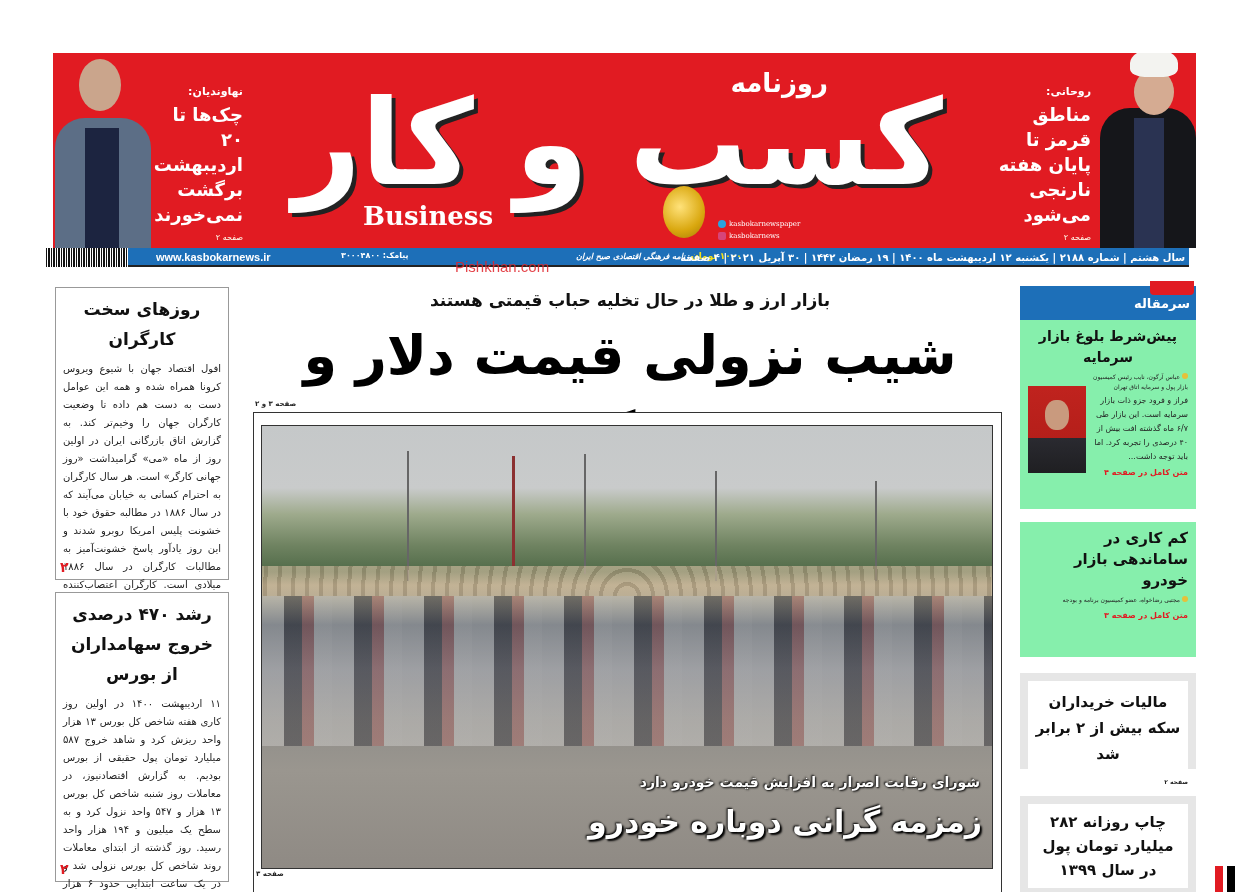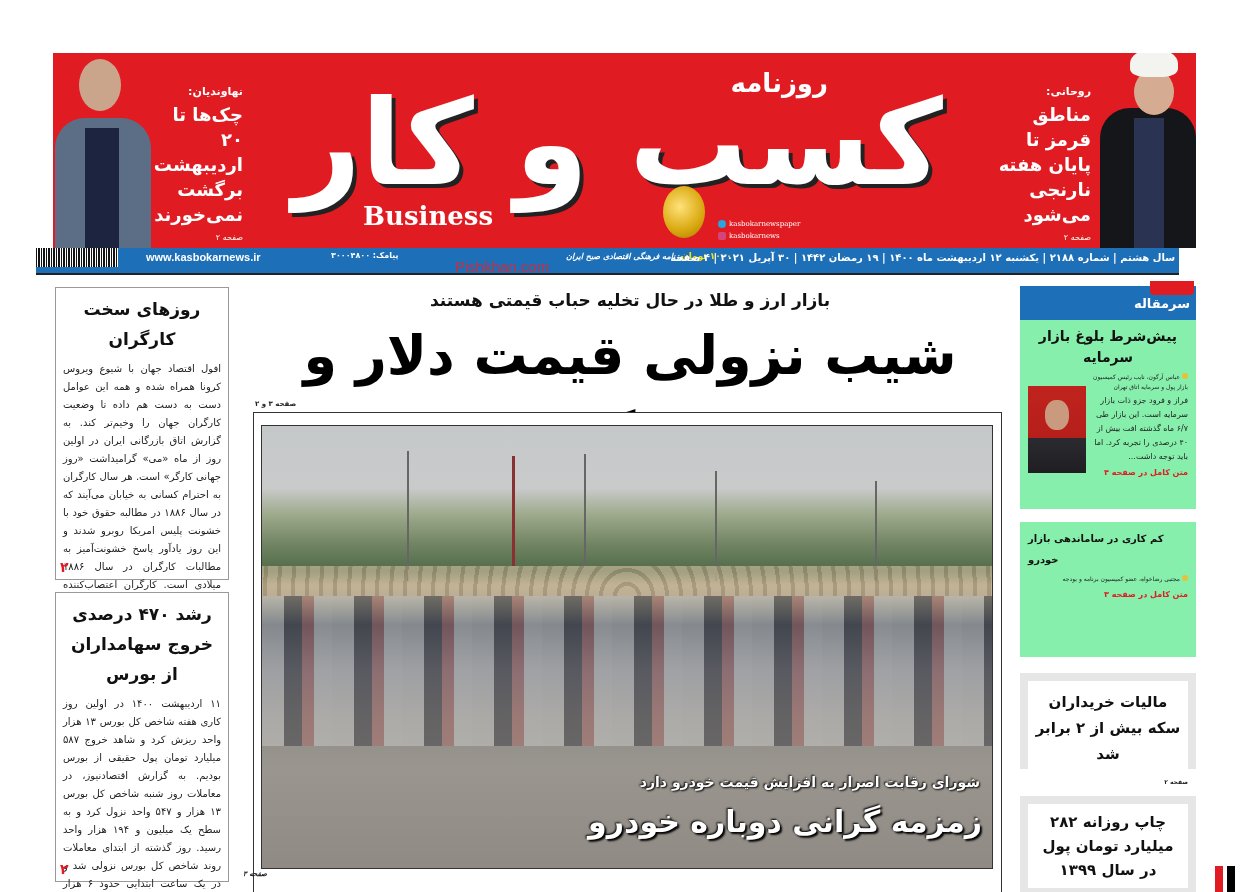--- a/index.html
+++ b/index.html
@@ -23,21 +23,21 @@
   .teaser-right { right: 105px; top: 32px; width: 100px; }
 
   .logo { position: absolute; left: 230px; top: 5px; width: 670px; height: 185px; }
   .logo-main { position: absolute; left: 10px; top: 20px; width: 650px; font-size: 118px; font-weight: bold; color: #fff; text-align: center; line-height: 130px; text-shadow: 4px 4px 0 #222; letter-spacing: -2px; }
   .logo-daily { position: absolute; right: 125px; top: 10px; font-size: 26px; font-weight: bold; color: #fff; }
   .logo-en { position: absolute; left: 80px; top: 143px; font-family: "DejaVu Serif", serif; font-size: 26px; color: #fff; font-weight: bold; }
   .coin { position: absolute; left: 380px; top: 128px; width: 42px; height: 52px; border-radius: 50%; background: radial-gradient(circle at 40% 40%, #ffe27a, #d9a70e 60%, #a47a05); }
   .social { position: absolute; left: 435px; top: 160px; color: #fff; font-family: "DejaVu Serif", serif; font-size: 7px; line-height: 12px; }
   .social .dot { display: inline-block; width: 8px; height: 8px; border-radius: 50%; vertical-align: middle; margin-right: 3px; }
 
-  .infobar { position: absolute; left: 36px; top: 248px; width: 1143px; height: 27px; background: #1d6fb8; border-bottom: 2px solid #222; color: #fff; font-size: 8.5px; font-weight: bold; }
+  .infobar { position: absolute; left: 46px; top: 248px; width: 1143px; height: 19px; background: #1d6fb8; border-bottom: 2px solid #222; color: #fff; font-size: 8.5px; font-weight: bold; }
   .barcode { position: absolute; left: 0; top: 0; width: 82px; height: 19px; background: repeating-linear-gradient(90deg, #111 0 1px, #fff 1px 2px, #111 2px 4px, #fff 4px 5px); }
   .ib-url { position: absolute; left: 110px; top: 3px; font-family: "Liberation Sans", sans-serif; font-size: 11px; }
   .ib-sms { position: absolute; left: 295px; top: 3px; font-size: 8px; }
   .ib-tagline { position: absolute; left: 530px; top: 4px; font-size: 8px; font-style: italic; }
   .ib-price { position: absolute; left: 645px; top: 3px; font-size: 9px; color: #f3e01a; }
   .ib-issue { position: absolute; right: 4px; top: 4px; font-size: 10px; }
 
   .watermark { position: absolute; left: 455px; top: 258px; font-family: "Liberation Sans", sans-serif; font-size: 15px; color: #e0252c; opacity: .85; }
 
   
@@ -142,21 +142,21 @@
     <div class="pole" style="left:322px;top:28px;height:120px;"></div>
     <div class="pole" style="left:453px;top:45px;height:110px;"></div>
     <div class="pole" style="left:613px;top:55px;height:100px;"></div>
     <div class="pole" style="left:250px;top:30px;height:110px;width:3px;background:#8b3030;"></div>
     <div class="arches"></div>
     <div class="cars"></div>
     <div class="photo-caption-kicker rtl">شورای رقابت اصرار به افزایش قیمت خودرو دارد</div>
     <div class="photo-caption rtl">زمزمه گرانی دوباره خودرو</div>
   </div>
 </div>
-<div class="page-ref rtl" style="left:243px;top:870px;font-style:italic;">صفحه ۳</div>
+<div class="page-ref rtl" style="left:256px;top:870px;">صفحه ۳</div>
 
 <div class="lbox rtl" style="top:287px;height:293px;">
   <div class="title">روزهای سخت کارگران</div>
   <div class="body">افول اقتصاد جهان با شیوع ویروس کرونا همراه شده و همه این عوامل دست به دست هم داده تا وضعیت کارگران جهان را وخیم‌تر کند. به گزارش اتاق بازرگانی ایران در اولین روز از ماه «می» گرامیداشت «روز جهانی کارگر» است. هر سال کارگران به احترام کسانی به خیابان می‌آیند که در سال ۱۸۸۶ در مطالبه حقوق خود با خشونت پلیس امریکا روبرو شدند و این روز یادآور پاسخ خشونت‌آمیز به مطالبات کارگران در سال ۱۸۸۶ میلادی است. کارگران اعتصاب‌کننده خواستار تعدیل شرایط کار و کاهش ساعات روزانه کار از ده ساعت به ۸ ساعت بودند. قرار بود که اول ماه مه ۱۸۸۶ در آمریکا، کاهش...</div>
   <div class="num">۲</div>
 </div>
 <div class="lbox rtl" style="top:592px;height:290px;">
   <div class="title">رشد ۴۷۰ درصدی خروج سهامداران از بورس</div>
   <div class="body">۱۱ اردیبهشت ۱۴۰۰ در اولین روز کاری هفته شاخص کل بورس ۱۳ هزار واحد ریزش کرد و شاهد خروج ۵۸۷ میلیارد تومان پول حقیقی از بورس بودیم. به گزارش اقتصادنیوز، در معاملات روز شنبه شاخص کل بورس ۱۳ هزار و ۵۴۷ واحد نزول کرد و به سطح یک میلیون و ۱۹۴ هزار واحد رسید. روز گذشته از ابتدای معاملات روند شاخص کل بورس نزولی شد و در یک ساعت ابتدایی حدود ۶ هزار واحد افت کرد. در پایان معاملات شاخص کل نسبت به روز چهارشنبه ۱۳ هزار و ۵۴۷ واحد ریزش کرد و به سطح یک میلیون و ۱۹۴ هزار و ۳۰۳ واحد رسید. شاخص هموزن نیز در پایان معاملات هزار و ۶۰۸ واحد نسبت به روز چهارشنبه پائین آمد و در...</div>
   <div class="num">۲</div>
@@ -170,21 +170,21 @@
   <div class="title" style="text-align:center;">پیش‌شرط بلوغ بازار سرمایه</div>
   <div class="portrait">
       <div class="face"></div>
     </div>
   <div class="byline" style="margin-left:62px;"><span class="bullet"></span><span>عباس آرگون، نایب رئیس کمیسیون بازار پول و سرمایه اتاق تهران</span></div>
   <div class="body" style="margin-left:62px;">فراز و فرود جزو ذات بازار سرمایه است. این بازار طی ۶/۷ ماه گذشته افت بیش از ۴۰ درصدی را تجربه کرد. اما باید توجه داشت...</div>
   <div class="more">متن کامل در صفحه ۴</div>
 </div>
 
 <div class="rbox rtl" style="top:522px;height:135px;">
-  <div class="title" style="text-align:left;font-size:10px;">کم کاری در ساماندهی بازار خودرو</div>
+  <div class="title" style="text-align:right;font-size:15px;">کم کاری در ساماندهی بازار خودرو</div>
   <div class="byline"><span class="bullet"></span><span>مجتبی رضاخواه، عضو کمیسیون برنامه و بودجه</span></div>
   <div class="more">متن کامل در صفحه ۳</div>
 </div>
 
 <div class="gbox rtl" style="top:673px;height:96px;">
   <div class="inner">مالیات خریداران سکه بیش از ۲ برابر شد</div>
   <div class="page">صفحه ۲</div>
 </div>
 <div class="gbox rtl" style="top:776px;height:108px;margin-top:20px;">
   <div class="inner" style="line-height:24px;padding:6px 4px;">چاپ روزانه ۲۸۲ میلیارد تومان پول در سال ۱۳۹۹</div>

